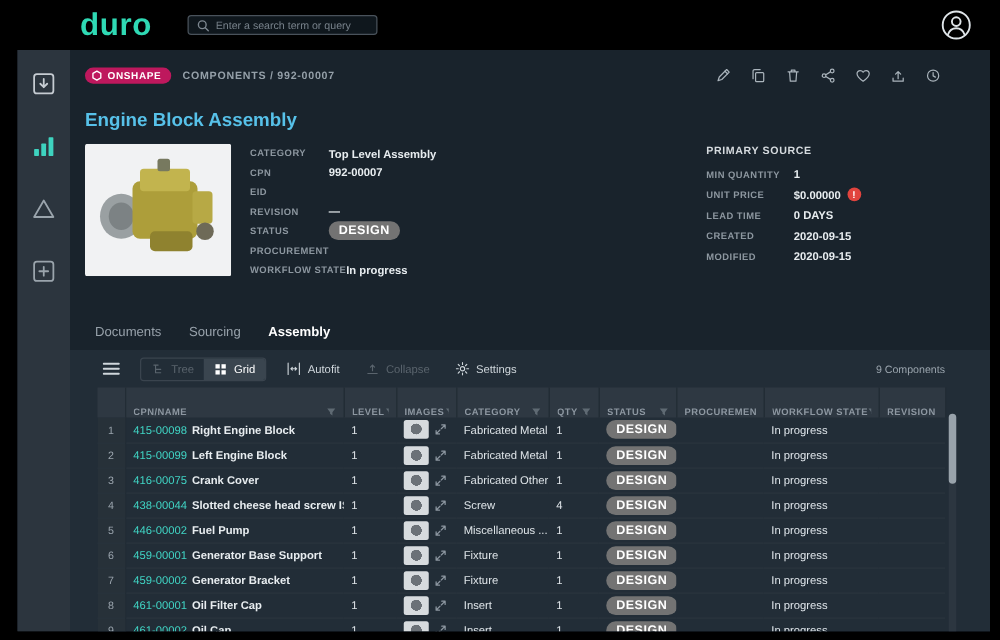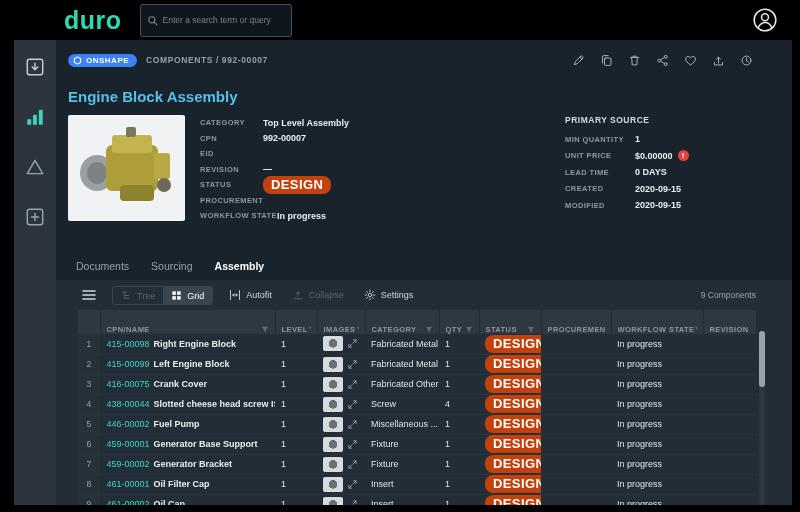--- a/index.html
+++ b/index.html
@@ -4,52 +4,52 @@
 <style>
   * { margin:0; padding:0; box-sizing:border-box; }
   html,body { width:800px; height:512px; overflow:hidden; background:#000; }
   body { font-family:"Liberation Sans","DejaVu Sans",sans-serif; color:#e6ebee; }
   .screen { width:800px; height:512px; background:#000; padding:0 8px 7px 14px; overflow:hidden; }
   .window { width:778px; height:505px; display:flex; flex-direction:column; }
 
   
   .topbar { flex:0 0 40px; background:#000; display:flex; align-items:center; padding-left:50px; }
   .logo { color:#2fd9b4; font-size:25px; font-weight:700; letter-spacing:.5px; line-height:1; }
-  .search { margin-left:18px; width:152px; height:33px; background:#0f171d; border:1px solid #49525b;
+  .search { margin-left:28px; width:152px; height:16px; background:#0f171d; border:1px solid #49525b;
             border-radius:3px; display:flex; align-items:center; padding:0 6px; gap:5px; color:#7d8790; }
   .search input { flex:1; min-width:0; background:transparent; border:none; outline:none; color:#cfd6da; font-size:8.5px; font-family:inherit; }
   .search input::placeholder { color:#78828b; }
   .avatar { margin-left:auto; margin-right:14px; width:26px; height:26px; color:#dfe5e9; cursor:pointer; }
 
   
   .app { flex:1; display:flex; min-height:0; background:#19232c; }
   .sidebar { flex:0 0 42px; background:#2c353e; display:flex; flex-direction:column; align-items:center;
              padding-top:16px; gap:28px; }
   .side-btn { width:22px; height:22px; color:#9aa4ac; cursor:pointer; background:none; border:none; padding:0; }
   .side-btn.active { color:#3ed3bf; }
   .side-btn.first { color:#c6ccd2; }
   .main { flex:1; display:flex; flex-direction:column; min-width:0; background:#19232c; }
 
   
   .page-header { flex:0 0 212px; padding:10px 12px 0 12px; overflow:hidden; }
   .crumb-row { display:flex; align-items:center; height:20px; }
-  .src-badge { display:inline-flex; align-items:center; gap:4px; background:#3b82f6; color:#fff;
+  .src-badge { display:inline-flex; align-items:center; gap:4px; background:#be185d; color:#fff;
                font-size:8px; font-weight:700; letter-spacing:.5px; border-radius:9px; padding:2px 8px 2px 5px; cursor:pointer; }
   .breadcrumb { margin-left:9px; color:#95a0a9; font-size:8.5px; font-weight:600; letter-spacing:.6px; cursor:pointer; }
   .actions { margin-left:auto; margin-right:26px; display:flex; gap:14px; color:#aab4bc; }
   .icon-btn { background:none; border:none; padding:0; color:#aab4bc; width:14px; height:14px; cursor:pointer; }
   .title { color:#57c1e9; font-size:15px; font-weight:600; margin-top:18px; }
 
   .details { display:flex; margin-top:10px; }
   .thumb { flex:0 0 117px; height:106px; border-radius:2px; overflow:hidden; cursor:pointer; }
   .fields { margin-left:15px; width:300px; }
   .frow { display:flex; align-items:center; height:15.5px; }
   .flabel { flex:0 0 63px; color:#8d97a0; font-size:7.5px; font-weight:600; letter-spacing:.4px; white-space:nowrap; }
   .fvalue { color:#e8edf0; font-size:9px; font-weight:700; white-space:nowrap; }
-  .pill { display:inline-block; background:#c2410c; color:#fff; font-size:13px; font-weight:700;
+  .pill { display:inline-block; background:#737373; color:#fff; font-size:10px; font-weight:700;
           letter-spacing:.4px; padding:2px 8px; border-radius:8px; line-height:1.1; }
   .psource { margin-left:auto; width:215px; }
   .ps-title { color:#d5dade; font-size:8.5px; font-weight:700; letter-spacing:.5px; height:16px; }
   .psource .flabel { flex-basis:70px; }
   .psource .frow { height:16.5px; }
   .ps-meta { }
   .err { width:11px; height:11px; border-radius:50%; background:#e1443e; color:#fff; font-size:8px; font-weight:700;
          display:inline-flex; align-items:center; justify-content:center; margin-left:5px; line-height:1; }
 
   
@@ -57,21 +57,21 @@
   .tab { color:#97a1aa; font-size:10.5px; cursor:pointer; }
   .tab.active { color:#fff; font-weight:700; }
 
   
   .panel { flex:1; background:#222d37; padding:0 20px 0 22px; overflow:hidden; }
   .toolbar { height:30px; display:flex; align-items:center; gap:12px; font-size:9px; color:#cfd6db; }
   .tbtn { display:flex; align-items:center; gap:5px; background:none; border:none; color:#cfd6db;
           font-size:9px; font-family:inherit; cursor:pointer; padding:3px 4px; }
   .tbtn.disabled { color:#5a646d; }
   .seg { display:flex; border:1px solid #3a444e; border-radius:3px; overflow:hidden; }
-  .seg .tbtn { padding:3px 8px;align-items:flex-end; }
+  .seg .tbtn { padding:3px 8px; }
   .seg .tbtn.active { background:#3a454f; color:#fff; }
   .count { margin-left:auto; margin-right:16px; color:#9aa4ad; font-size:8.5px; }
 
   .table-area { display:flex; align-items:flex-start; }
   table { width:678px; border-collapse:collapse; table-layout:fixed; }
   thead th { background:#2e3842; height:21px; padding:0 6px; border-right:1px solid #222c35; }
   .thc { display:flex; align-items:center; color:#8d97a1; font-size:7.5px; font-weight:700; letter-spacing:.4px;
          text-transform:uppercase; white-space:nowrap; overflow:hidden;margin-top:15px; }
   .thc .funnel { margin-left:auto; color:#5f6a73; flex:0 0 auto; cursor:pointer; }
   tbody tr { border-bottom:1px solid #2a343e; cursor:pointer; }

